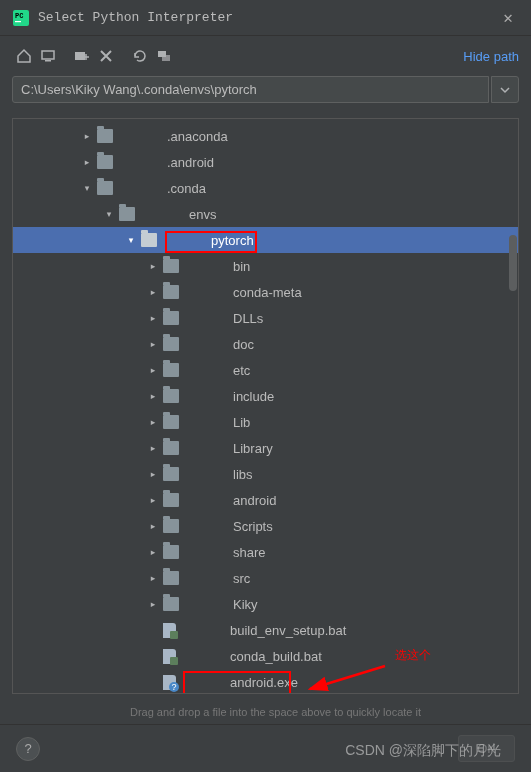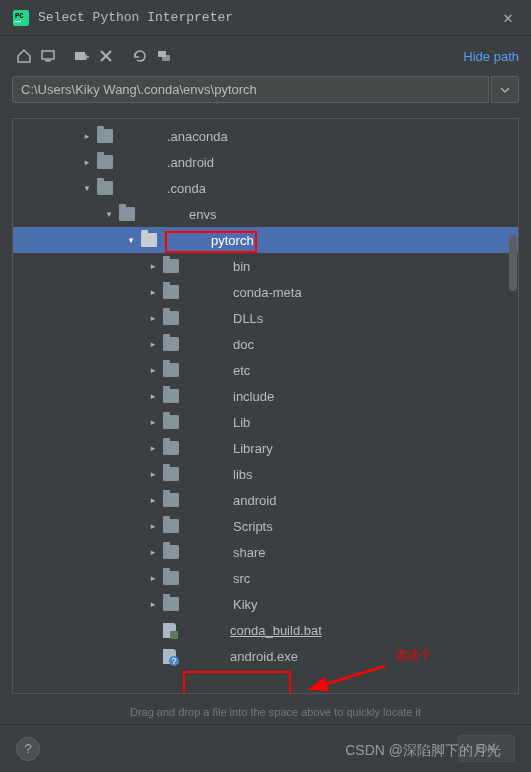--- a/index.html
+++ b/index.html
@@ -349,21 +349,26 @@
       <div class="tree-row" style="padding-left: 132px;">
         <span class="chev">▸</span>
         <span class="folder-icon"></span>
         <span class="lbl">src</span>
       </div>
       <div class="tree-row" style="padding-left: 132px;">
         <span class="chev">▸</span>
         <span class="folder-icon"></span>
         <span class="lbl">Kiky</span>
       </div>
-      <div class="tree-row" style="padding-left: 132px; text-decoration: underline;">
+      <div class="tree-row" style="padding-left: 132px;">
+        <span class="chev"></span>
+        <span class="file-icon b"></span>
+        <span class="lbl">build_env_setup.bat</span>
+      </div>
+      <div class="tree-row" style="padding-left: 132px;">
         <span class="chev"></span>
         <span class="file-icon b"></span>
         <span class="lbl">conda_build.bat</span>
       </div>
       <div class="tree-row" style="padding-left: 132px;">
         <span class="chev"></span>
         <span class="file-icon q"></span>
         <span class="lbl">android.exe</span>
       </div>
     </div>

